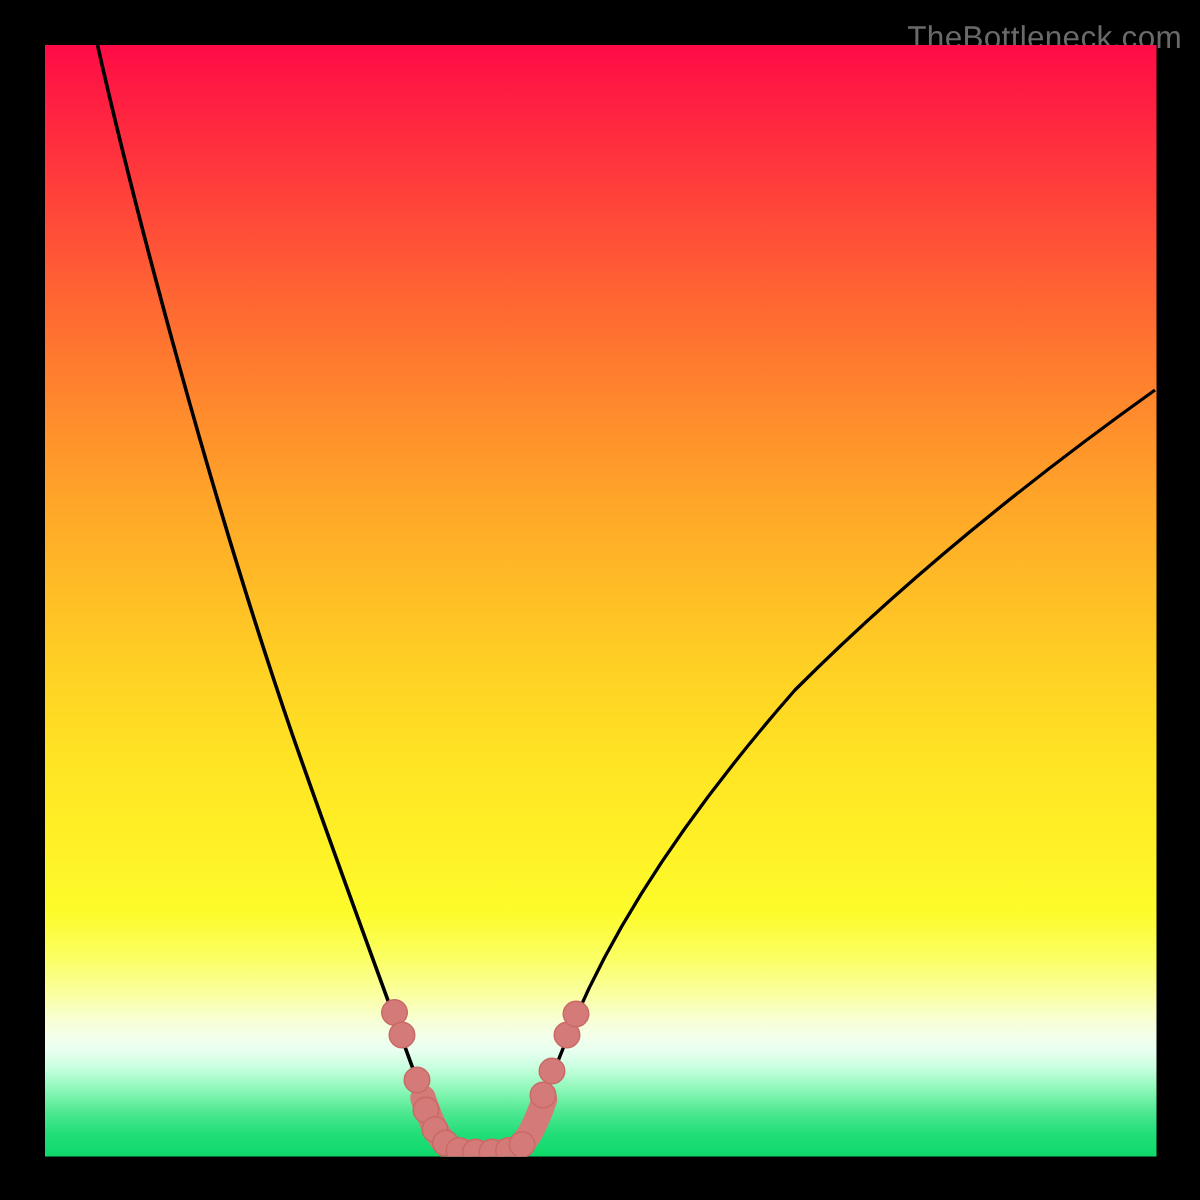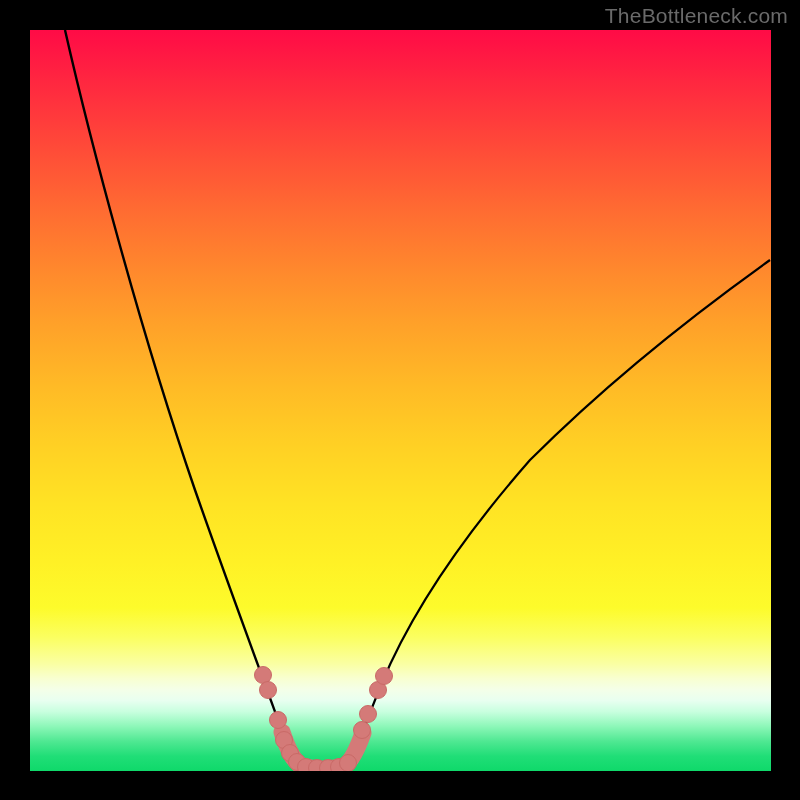--- a/index.html
+++ b/index.html
@@ -52,21 +52,21 @@
   }
   .curve-svg {
     position: absolute;
     left: 0;
     top: 0;
     width: 741px;
     height: 741px;
   }
   .watermark {
     position: absolute;
-    top: 4px;
+    top: 14px;
     right: 12px;
     color: #6a6a6a;
     font-size: 21px;
     letter-spacing: 0.2px;
     font-weight: 400;
   }
 </style>
 </head>
 <body>
 

